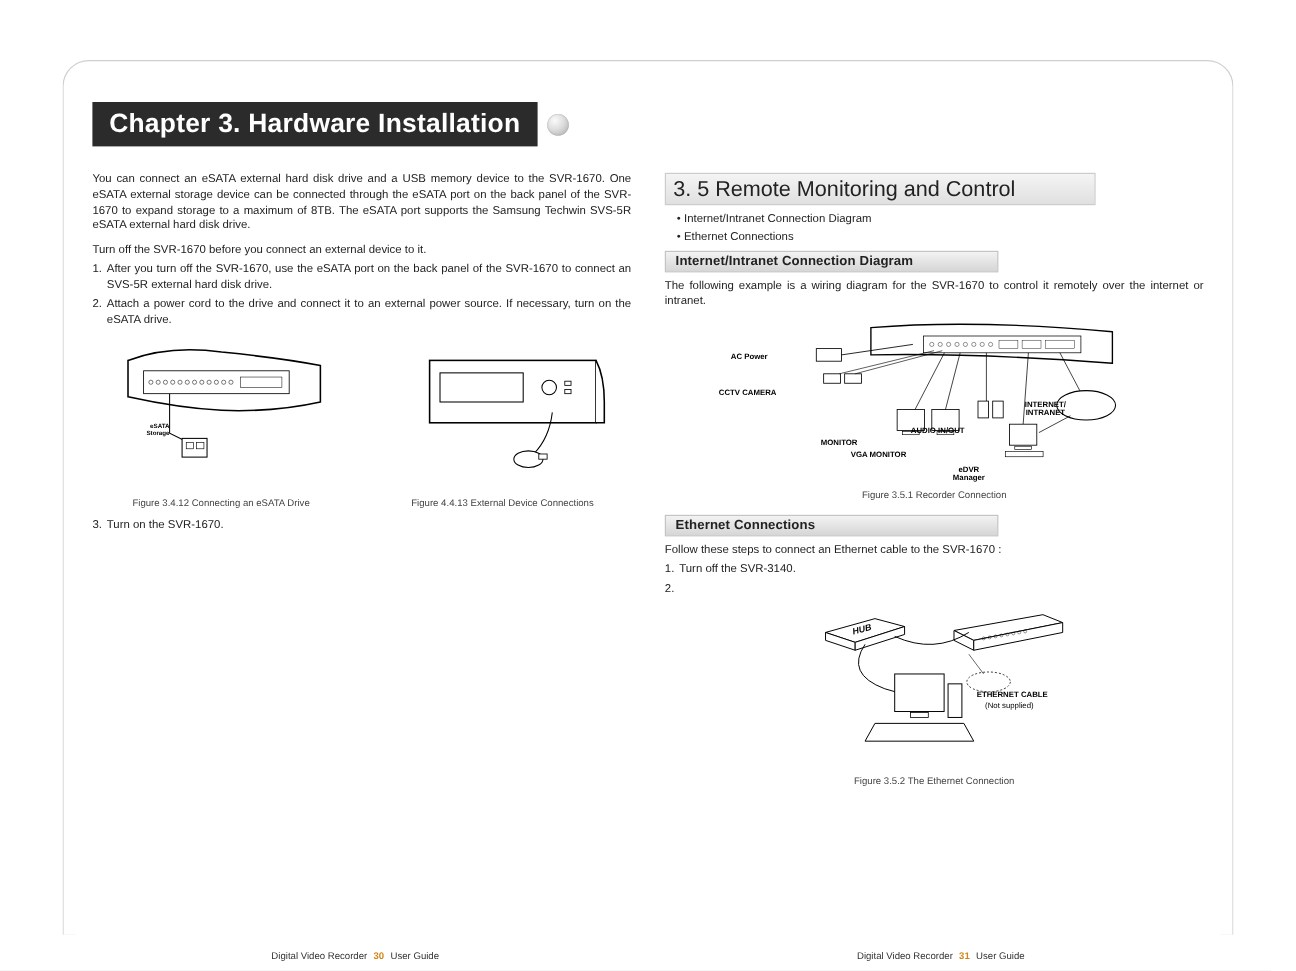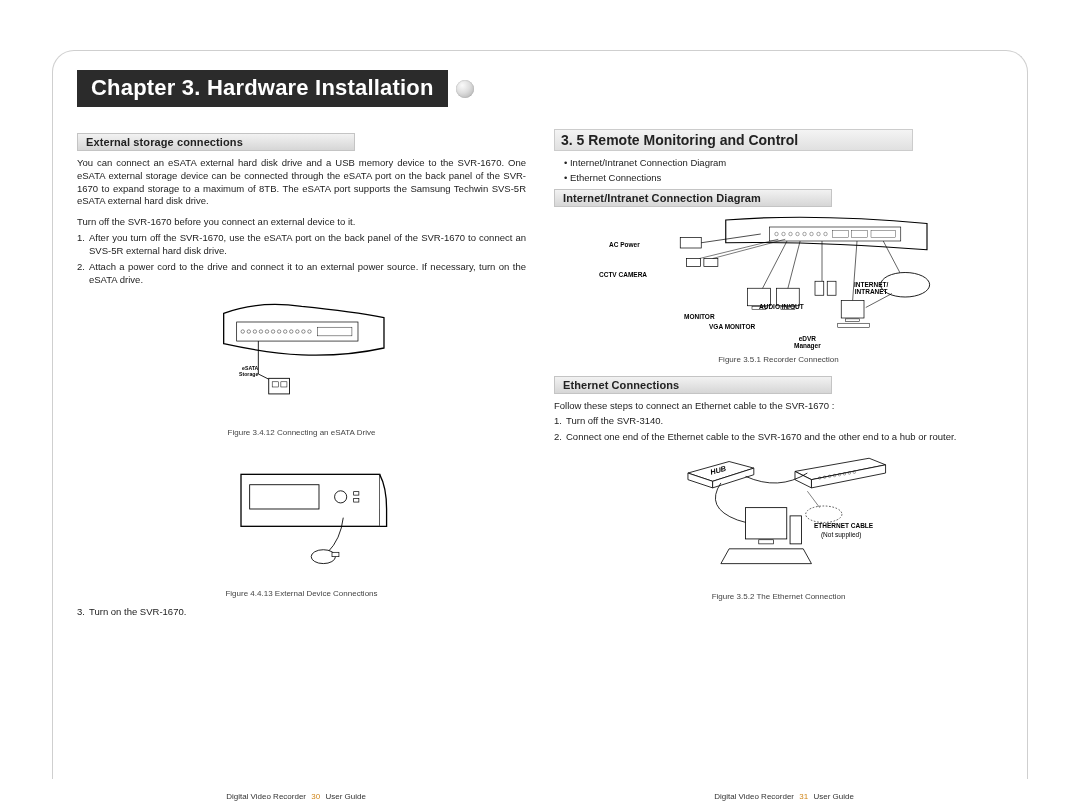--- a/index.html
+++ b/index.html
@@ -15,21 +15,21 @@
   }
   .page-container {
     position: absolute;
     top: 50px;
     left: 52px;
     right: 52px;
     bottom: 30px;
     border: 1px solid #cfcfcf;
     border-radius: 22px 22px 0 0;
     border-bottom: none;
-    padding: 19px 24px 0 24px;
+    padding: 34px 24px 0 24px;
   }
   .chapter-bar {
     display: flex;
     align-items: center;
     margin-bottom: 22px;
   }
   .chapter-title {
     background: #2b2b2b;
     color: #fff;
     font-weight: bold;
@@ -56,34 +56,34 @@
     border: 1px solid #c4c4c4;
     padding: 2px 8px;
     font-weight: bold;
     font-size: 11px;
     color: #222;
     width: 62%;
     margin: 4px 0 6px 0;
     letter-spacing: .1px;
   }
   .section-head {
-    font-weight: bold;
-    font-size: 14px;
+    font-weight: normal;
+    font-size: 18px;
     padding: 2px 6px;
     background: linear-gradient(#f4f4f4, #e0e0e0);
     border: 1px solid #ccc;
     width: 80%;
     margin-bottom: 6px;
   }
   .para { font-size: 9.5px; line-height: 1.35; text-align: justify; margin: 0 0 8px 0; }
   .bold-para { font-weight: bold; font-size: 10px; margin: 6px 0 3px 0; }
   .step-line { font-size: 9.5px; line-height: 1.35; text-align: justify; margin: 0 0 3px 0; display:flex; }
   .step-line .num { width: 12px; flex: none; }
   .bullet-line { font-size: 9.5px; line-height:1.35; margin:0 0 2px 0; }
-  .fig-row { display:flex; gap:20px; justify-content:center; margin: 10px 0 6px 0; flex-direction: column; }
+  .fig-row { display:flex; gap:20px; justify-content:center; margin: 10px 0 6px 0; }
   .fig-box { flex:1; text-align:center; }
   .fig-img {
     border: none;
     width: 100%;
     height: 130px;
     display:flex; align-items:center; justify-content:center;
     background: #fff;
   }
   .fig-img svg { max-width:100%; max-height:100%; }
   .fig-caption { font-size: 8px; color:#444; text-align:center; margin-top:2px; }
@@ -108,37 +108,36 @@
   .footer {
     position: absolute;
     bottom: 8px;
     left: 52px;
     right: 52px;
     display:flex;
     justify-content: space-around;
     font-size: 8px;
     color:#333;
   }
-  .footer .pg { color:#d0861a; font-weight:normal; margin: 0 3px;}
+  .footer .pg { color:#d0861a; font-weight:bold; margin: 0 3px;}
   .mono-label { font-family: Arial; font-size:6px; font-weight:bold; fill:#000;}
 </style>
 </head>
 <body>
 
 <div class="page-container">
 
   <div class="chapter-bar">
     <div class="chapter-title">Chapter 3. Hardware Installation</div>
     <div class="chapter-dot"></div>
   </div>
 
   <div class="columns">
 
     <div class="col">
-      <div class="subsection-bar">External storage connections</div>
       <p class="para">You can connect an eSATA external hard disk drive and a USB memory device to the SVR-1670. One eSATA external storage device can be connected through the eSATA port on the back panel of the SVR-1670 to expand storage to a maximum of 8TB. The eSATA port supports the Samsung Techwin SVS-5R eSATA external hard disk drive.</p>
 
       <p class="para" style="margin-bottom:3px;">Turn off the SVR-1670 before you connect an external device to it.</p>
 
       <div class="step-line">
         <span class="num">1.</span>
         <span>After you turn off the SVR-1670, use the eSATA port on the back panel of the SVR-1670 to connect an SVS-5R external hard disk drive.</span>
       </div>
       <div class="step-line">
         <span class="num">2.</span>
@@ -206,20 +205,21 @@
     </div>
 
     <div class="col">
       <div class="section-head">3. 5 Remote Monitoring and Control</div>
       <div style="padding-left:10px; ">
         <div class="bullet-line">• <span>Internet/Intranet Connection Diagram</span></div>
         <div class="bullet-line">• <span>Ethernet Connections</span></div>
       </div>
 
       <div class="subsection-bar">Internet/Intranet Connection Diagram</div>
+      <p class="para">The following example is a wiring diagram for the SVR-1670 to control it remotely over the internet or intranet.</p>
 
       <div class="diagram-box">
         <svg viewBox="0 0 380 160">
 
           <path d="M130 8 Q230 0 360 12 L360 42 Q230 32 130 34 Z" fill="#fff" stroke="#000" stroke-width="1.3"></path>
           <rect x="180" y="16" width="150" height="16" fill="none" stroke="#000" stroke-width="0.7"></rect>
           <g fill="none" stroke="#000" stroke-width="0.4">
             <circle cx="188" cy="24" r="2"></circle>
               <circle cx="196" cy="24" r="2"></circle>
               <circle cx="204" cy="24" r="2"></circle>
@@ -277,21 +277,20 @@
       <div class="fig-caption">Figure 3.5.1 Recorder Connection</div>
 
       <div class="subsection-bar" style="margin-top:12px;">Ethernet Connections</div>
       <p class="para" style="margin-bottom:3px;">Follow these steps to connect an Ethernet cable to the SVR-1670 :</p>
       <div class="step-line">
         <span class="num">1.</span>
         <span>Turn off the SVR-3140.</span>
       </div>
       <div class="step-line">
         <span class="num">2.</span>
-        <span>Connect one end of the Ethernet cable to the SVR-1670 and the other end to a hub or router.</span>
       </div>
 
       <div class="eth-box">
         <svg viewBox="0 0 300 170">
 
           <g transform="translate(40,10)">
             <polygon points="0,18 50,4 80,12 30,28" fill="#fff" stroke="#000" stroke-width="1"></polygon>
             <polygon points="0,18 30,28 30,36 0,26" fill="#fff" stroke="#000" stroke-width="1"></polygon>
             <polygon points="30,28 80,12 80,20 30,36" fill="#fff" stroke="#000" stroke-width="1"></polygon>
             <text x="28" y="20" font-size="9" font-weight="bold" font-style="italic" transform="rotate(-14 28 20)">HUB</text>

